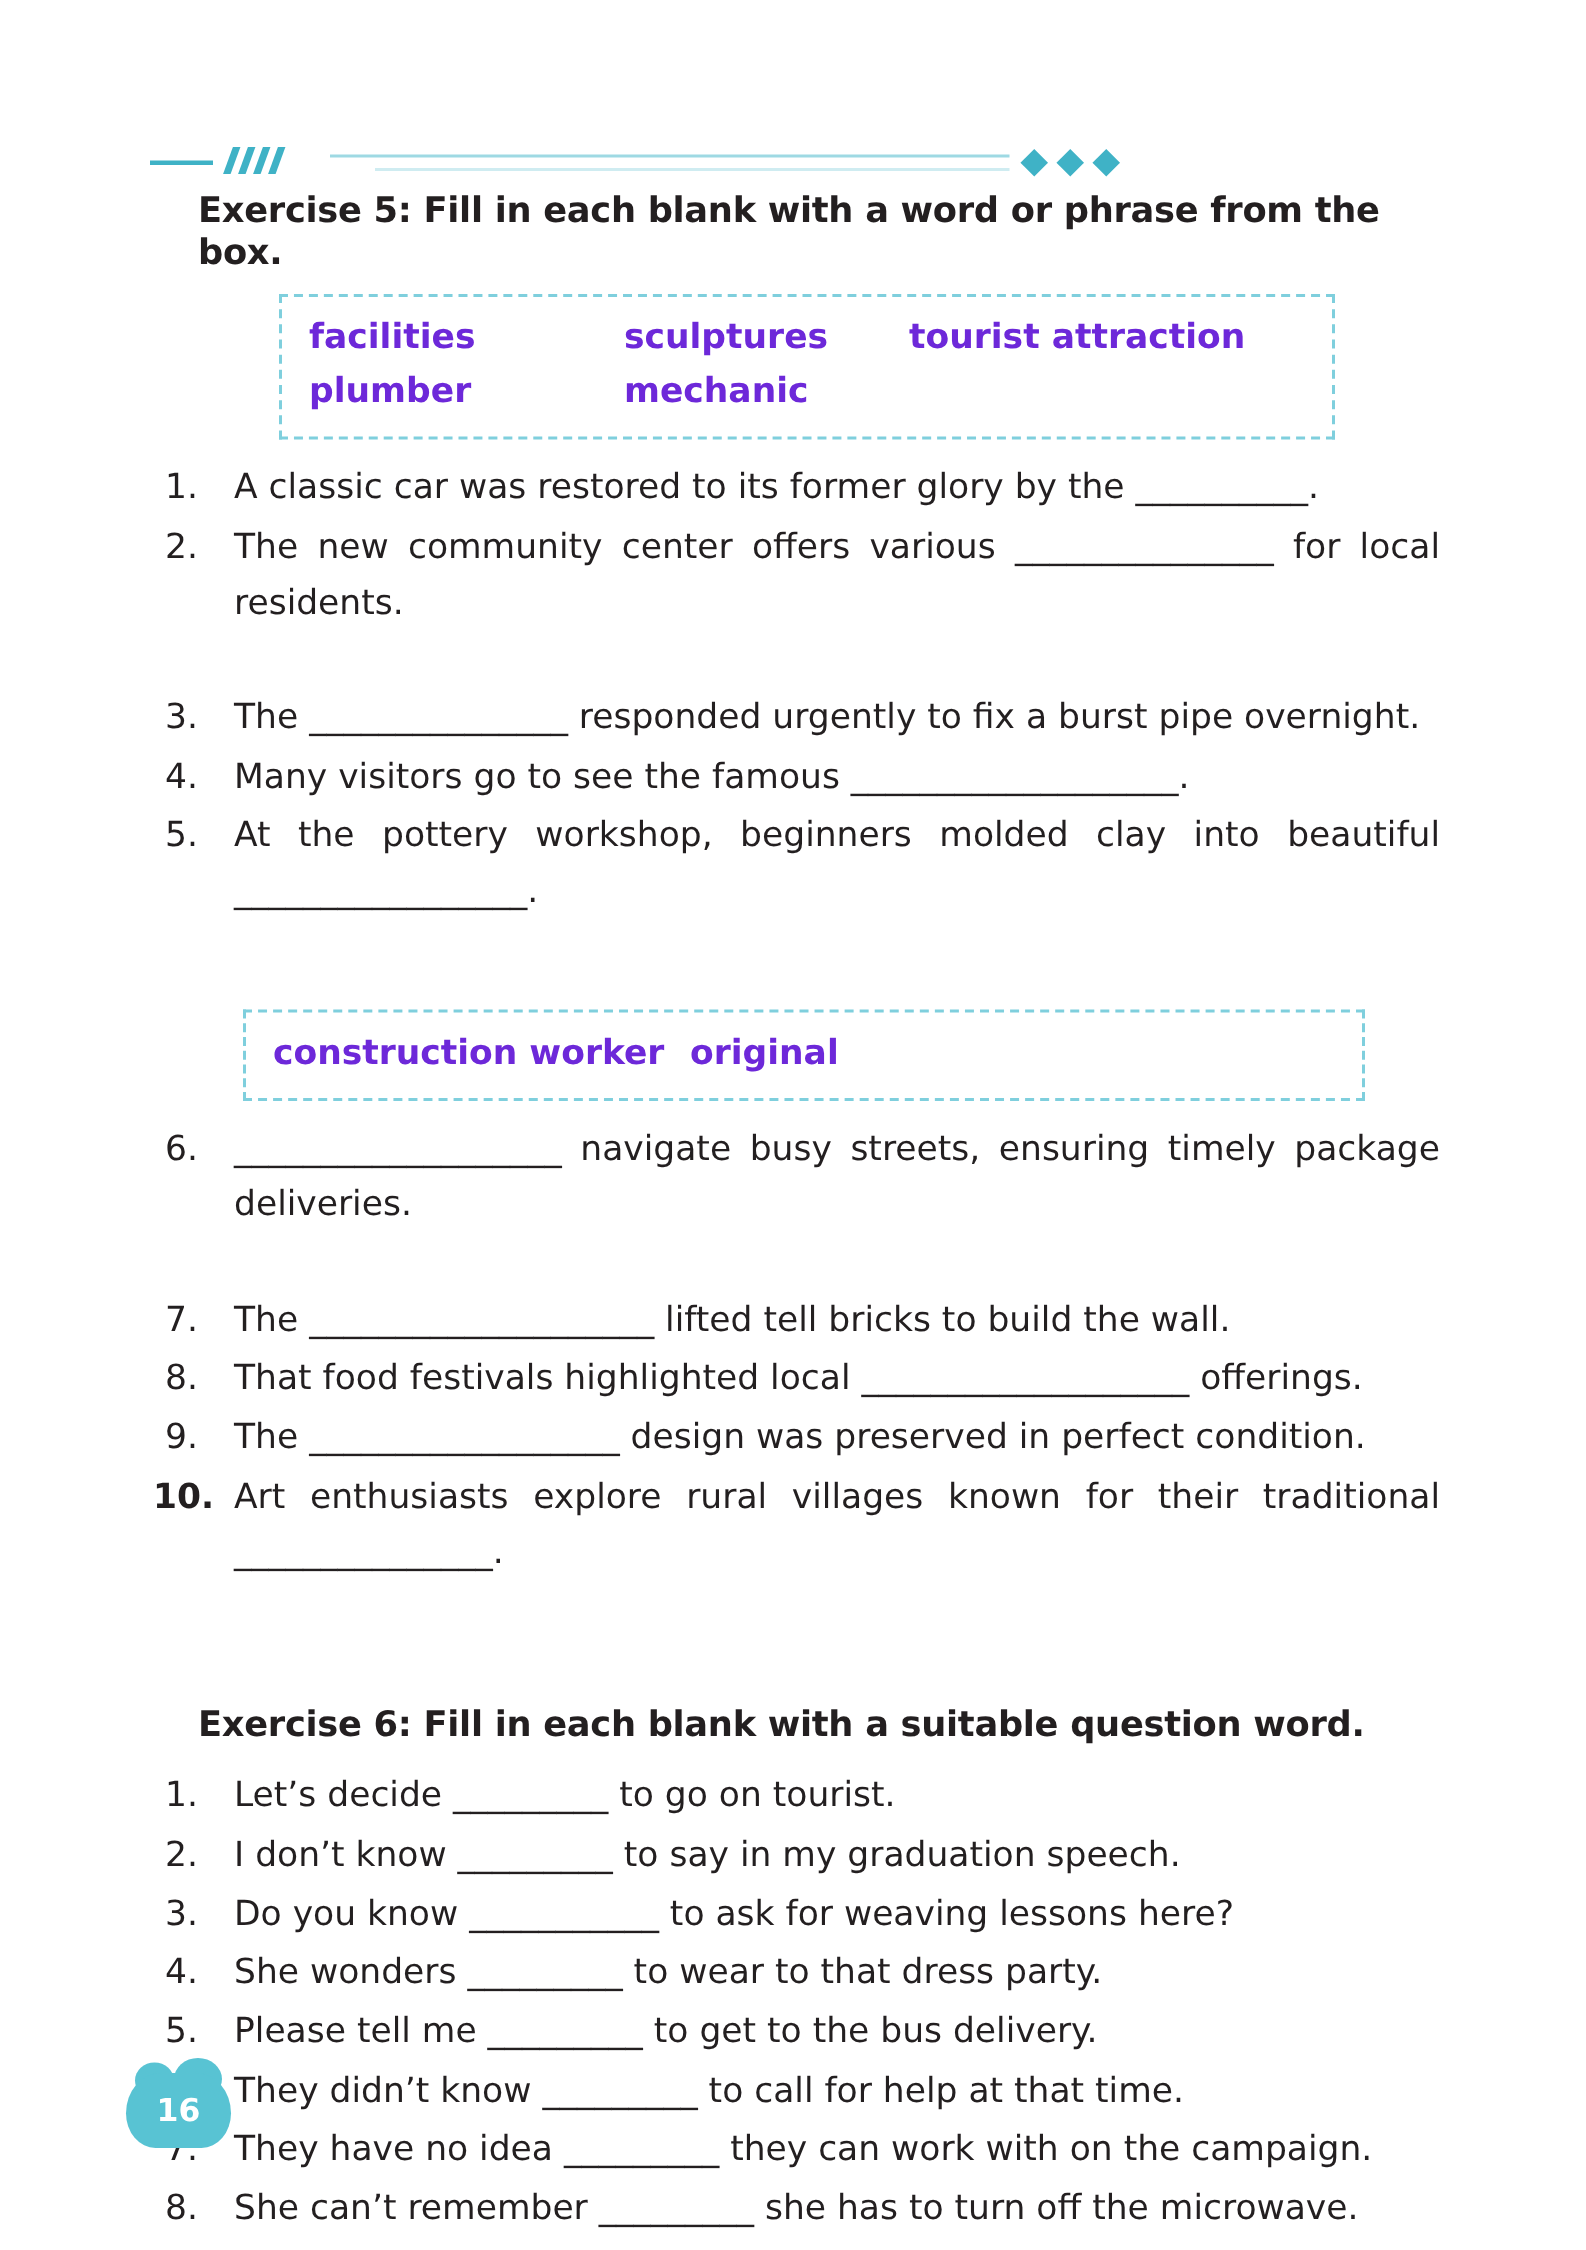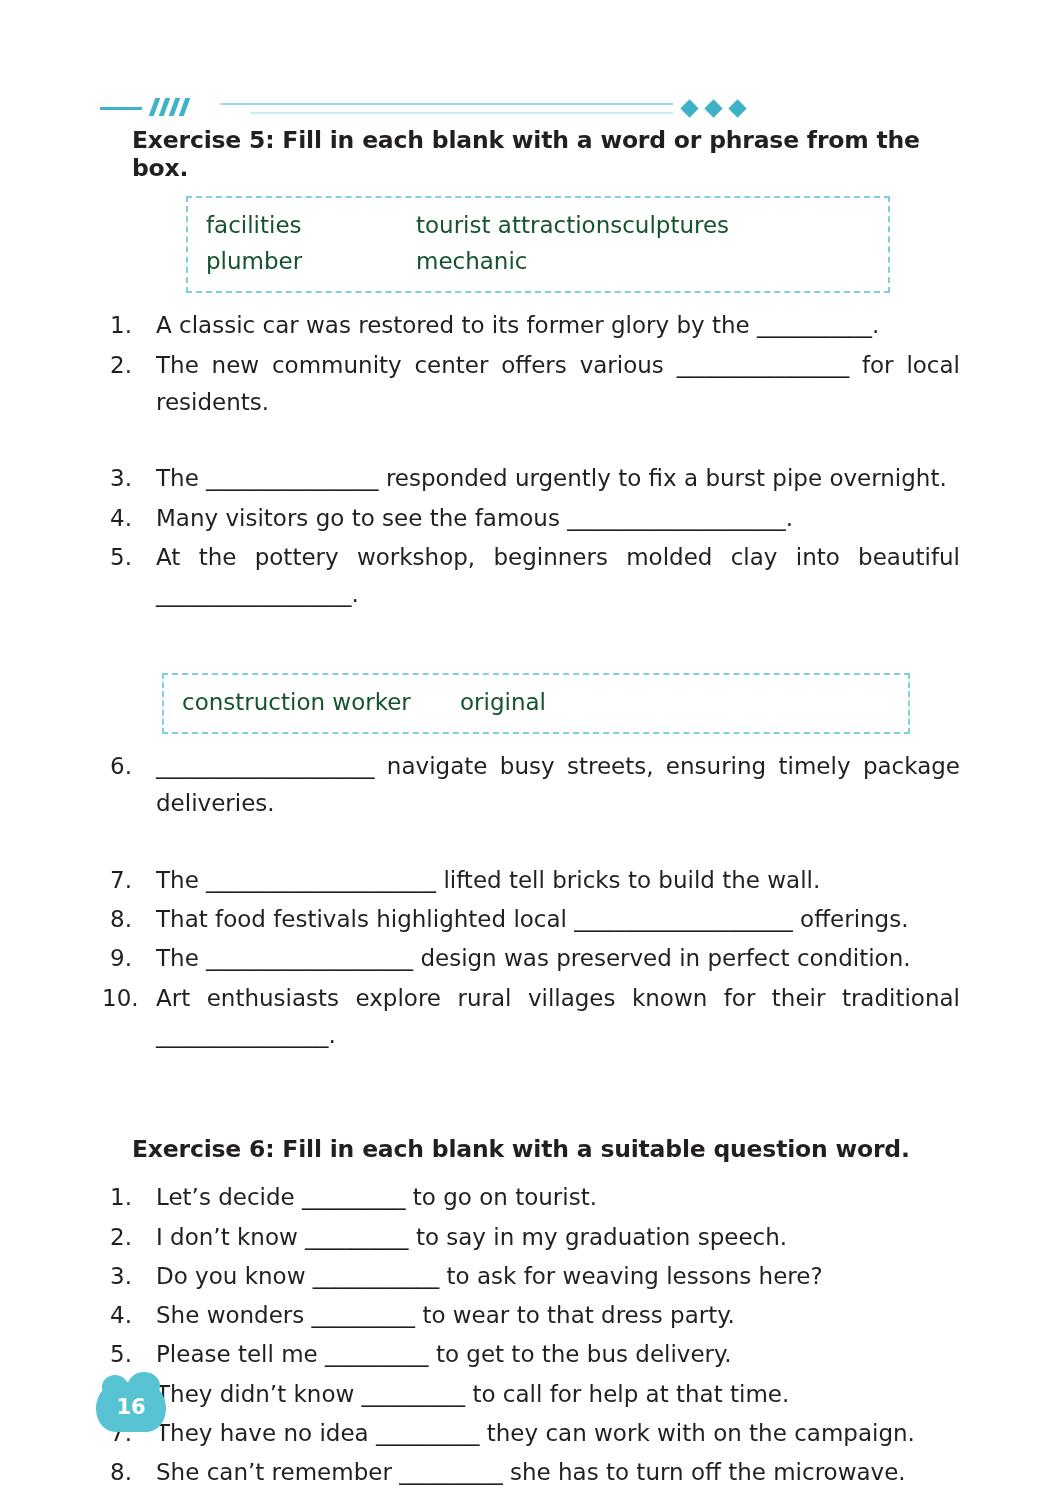--- a/index.html
+++ b/index.html
@@ -116,21 +116,22 @@
     margin-bottom: 16px;
   }
 
   .wordbox {
     border: 2px dashed #7fcfdd;
     box-sizing: border-box;
     padding: 10px 18px 12px 18px;
     margin: 0 0 14px 0;
     font-size: 23px;
     line-height: 1.55;
-    color: #14532d;
+    color: #6d28d9;
+    font-weight: bold;
   }
   .wordbox.box1 {
     margin-left: 86px;
     margin-right: 70px;
   }
   .wordbox.box2 {
     margin-left: 62px;
     margin-right: 50px;
     margin-top: 22px;
   }
@@ -159,20 +160,21 @@
     position: absolute;
     left: 10px;
     top: 0;
     width: 40px;
     text-align: left;
     font-size: 23px;
     color: #231f20;
   }
   ol.qlist li .num.wide {
     left: 2px;
+    font-weight: bold;
   }
   ol.qlist li .txt {
     display: block;
   }
   ol.qlist li.justified .txt {
     text-align: justify;
   }
   ol.qlist li.justified .txt::after {
     content: "";
     display: inline-block;
@@ -185,21 +187,21 @@
   .list-b li .num {
     left: 16px;
   }
   .list-b li .num.wide {
     left: 6px;
   }
 
   
   .page-badge {
     position: absolute;
-    left: 96px;
+    left: 84px;
     bottom: 68px;
     width: 70px;
     height: 50px;
   }
   .page-badge .cloud {
     position: absolute;
     inset: 0;
     background: #58c3d3;
     border-radius: 26px 26px 22px 22px / 30px 30px 26px 26px;
   }
@@ -255,22 +257,22 @@
     </span>
   </div>
 
   <div class="content">
 
     <h2 class="ex-title">Exercise 5: Fill in each blank with a word or phrase from the box.</h2>
 
     <div class="wordbox box1">
       <div class="row">
         <span class="w" style="width:210px">facilities</span>
+        <span class="w" style="width:190px">sculptures</span>
         <span class="w">tourist attraction</span>
-        <span class="w" style="width:190px">sculptures</span>
       </div>
       <div class="row">
         <span class="w" style="width:210px">plumber</span>
         <span class="w">mechanic</span>
       </div>
     </div>
 
     <ol class="qlist">
       <li>
         <span class="num">1.</span>

